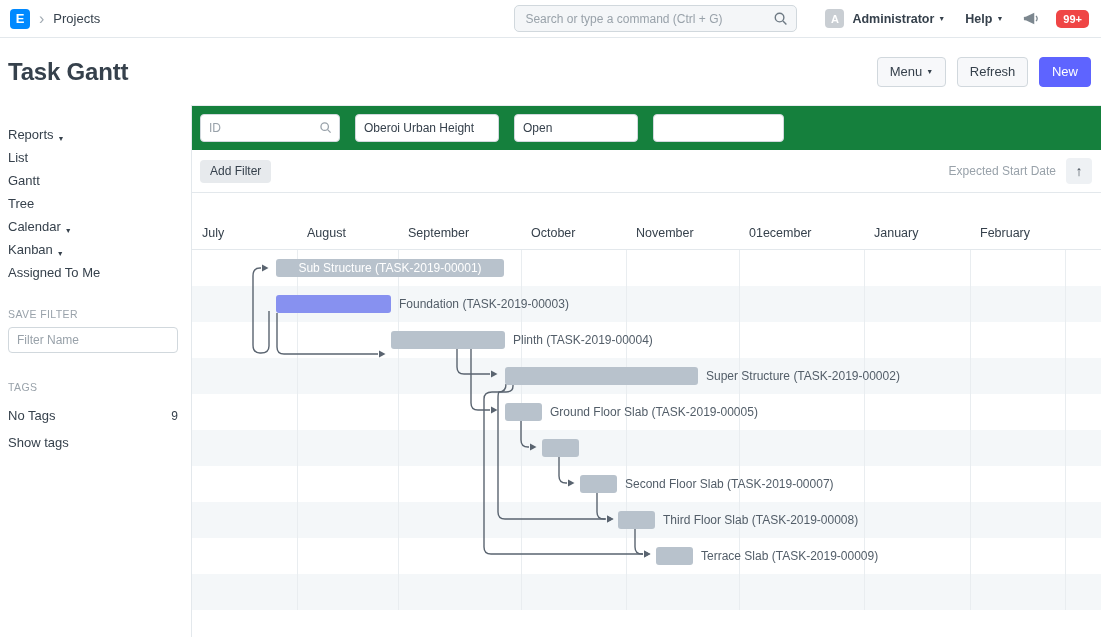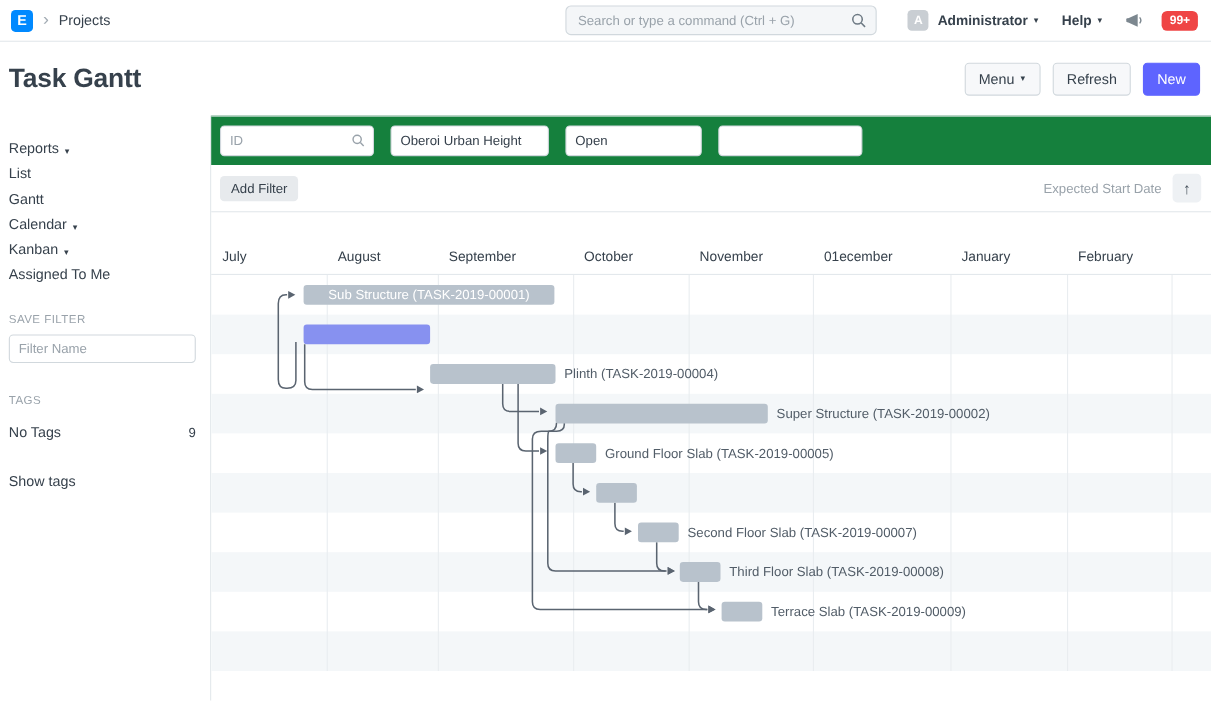--- a/index.html
+++ b/index.html
@@ -43,21 +43,21 @@
 
   
   .sidebar{position:absolute;left:0;top:105px;width:190px;bottom:0;box-sizing:border-box;
     padding:14px 10px 0 8px}
   .sb-item{height:23px;display:flex;align-items:flex-end;font-size:13px;cursor:pointer}
   .sb-heading{font-size:10.5px;letter-spacing:.4px;color:#99a2aa;margin-top:28px;margin-bottom:7px}
   .sb-input{width:170px;height:26px;border:1px solid #d1d8dd;border-radius:4px;background:#fff;
     padding:0 8px;font-size:12px;box-sizing:border-box;font-family:inherit}
   .tag-row{width:170px;justify-content:space-between}
   .tag-count{color:#36414c;font-size:12px}
-  .show-tags{margin-top:22px}
+  .show-tags{margin-top:4px}
 
   
   .main{position:absolute;left:191px;top:105px;right:0;bottom:0;border-left:1px solid #e3e8ec;box-sizing:border-box}
   .filter-bar{height:45px;background:#15803d;border-top:1px solid #e8ecef;display:flex;align-items:center;
     padding-left:8px;box-sizing:border-box}
   .f-input{height:28px;border:1px solid #d1d8dd;border-radius:4px;background:#fff;padding:0 8px;
     font-size:12px;color:#36414c;box-sizing:border-box;font-family:inherit;margin-right:15px}
   .id-wrap{position:relative;margin-right:15px}
   .id-wrap .f-input{margin-right:0;padding-right:26px}
   .id-wrap svg{position:absolute;right:8px;top:7px}
@@ -129,20 +129,23 @@
 <div class="sidebar">
   <div class="sb-item">
       <span>Reports</span>
       <span class="caret">▼</span>
     </div>
   <div class="sb-item">
       <span>List</span>
     </div>
   <div class="sb-item">
       <span>Gantt</span>
+    </div>
+  <div class="sb-item">
+      <span>Tree</span>
     </div>
   <div class="sb-item">
       <span>Calendar</span>
       <span class="caret">▼</span>
     </div>
   <div class="sb-item">
       <span>Kanban</span>
       <span class="caret">▼</span>
     </div>
   <div class="sb-item">
@@ -232,20 +235,21 @@
           <polygon points="338,193.5 344.5,197 338,200.5"></polygon>
           <path d="M 367,207 V 226 Q 367,233 374,233 H 375"></path>
           <polygon points="376,229.5 382.5,233 376,236.5"></polygon>
           <path d="M 405,243 V 262 Q 405,269 412,269 H 413"></path>
           <polygon points="415,265.5 421.5,269 415,272.5"></polygon>
           <path d="M 443,279 V 297 Q 443,304 450,304 H 451"></path>
           <polygon points="452,300.5 458.5,304 452,307.5"></polygon>
         </svg>
     <div class="bar gray" style="left: 84px; top: 9px; width: 228px;">Sub Structure (TASK-2019-00001)</div>
         <div class="bar purple" style="left: 84px; top: 45px; width: 115px;"></div>
+        <div class="bar-label" style="left: 207px; top: 36px;">Foundation (TASK-2019-00003)</div>
         <div class="bar gray" style="left: 199px; top: 81px; width: 114px;"></div>
         <div class="bar-label" style="left: 321px; top: 72px;">Plinth (TASK-2019-00004)</div>
         <div class="bar gray" style="left: 313px; top: 117px; width: 193px;"></div>
         <div class="bar-label" style="left: 514px; top: 108px;">Super Structure (TASK-2019-00002)</div>
         <div class="bar gray" style="left: 313px; top: 153px; width: 37px;"></div>
         <div class="bar-label" style="left: 358px; top: 144px;">Ground Floor Slab (TASK-2019-00005)</div>
         <div class="bar gray" style="left: 350px; top: 189px; width: 37px;"></div>
         <div class="bar gray" style="left: 388px; top: 225px; width: 37px;"></div>
         <div class="bar-label" style="left: 433px; top: 216px;">Second Floor Slab (TASK-2019-00007)</div>
         <div class="bar gray" style="left: 426px; top: 261px; width: 37px;"></div>

